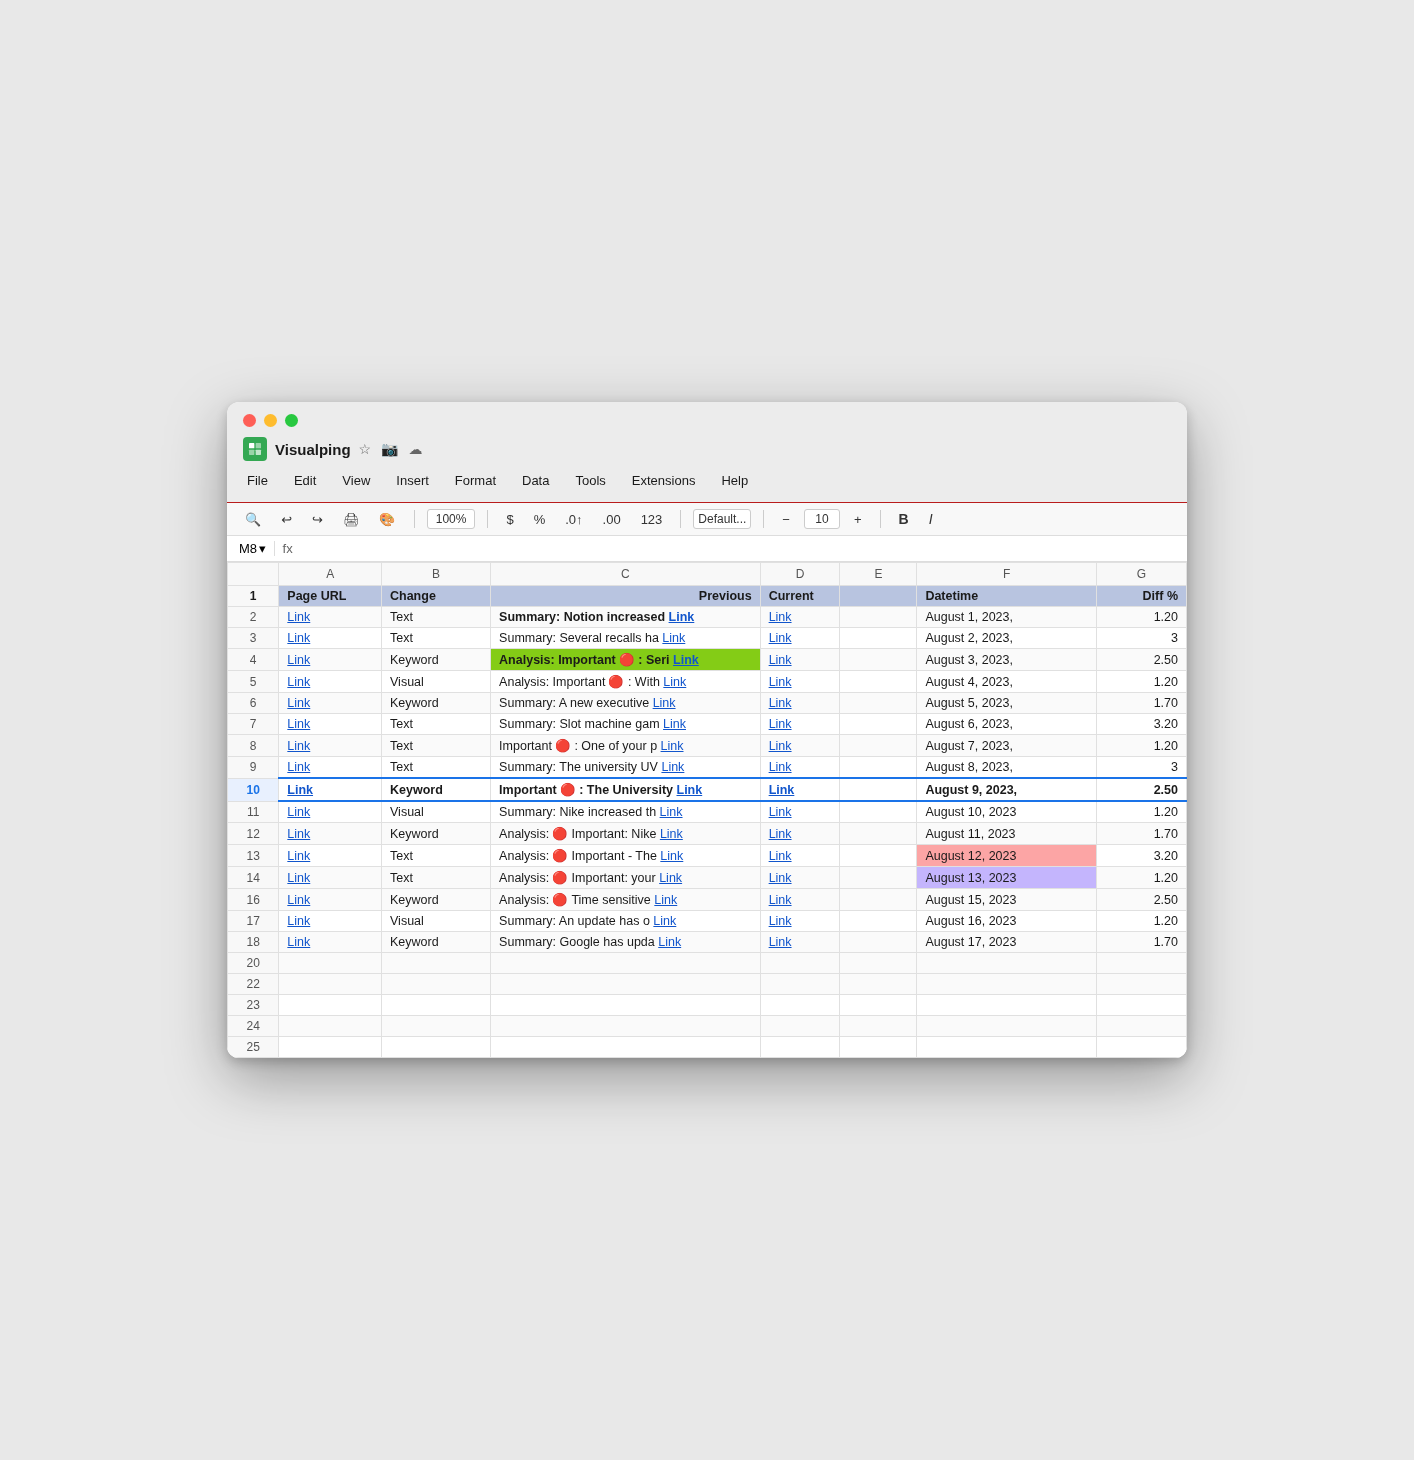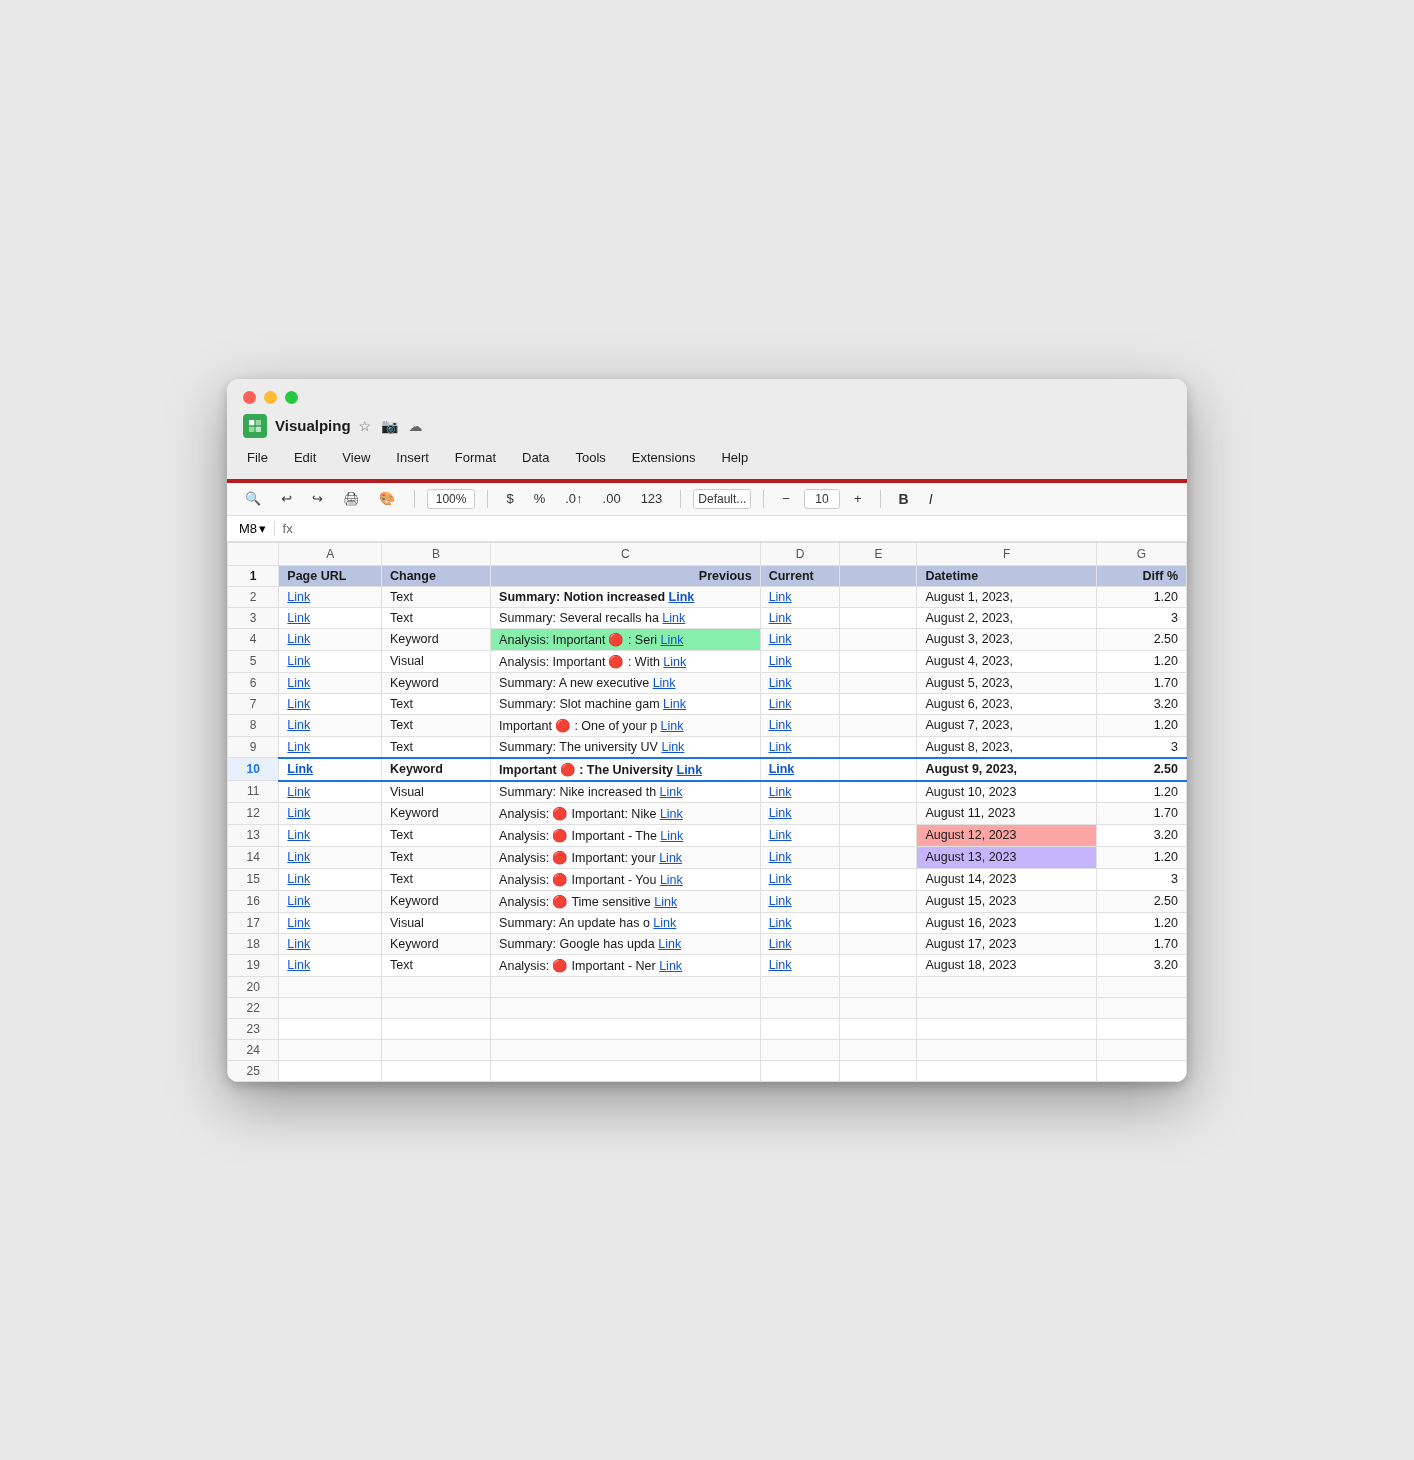--- a/index.html
+++ b/index.html
@@ -14,21 +14,21 @@
     .window {
       width: 960px;
       background: #f5f5f5;
       border-radius: 12px;
       box-shadow: 0 20px 60px rgba(0,0,0,0.35), 0 4px 12px rgba(0,0,0,0.2);
       overflow: hidden;
     }
     .title-bar {
       background: #ececec;
       padding: 12px 16px 8px;
-      border-bottom: 4px solid #b91c1c;
+      border-bottom: 1px solid #b91c1c;
     }
     .traffic-lights {
       display: flex;
       gap: 8px;
       margin-bottom: 10px;
     }
     .traffic-light {
       width: 13px;
       height: 13px;
       border-radius: 50%;
@@ -357,21 +357,21 @@
     <td class="col-e" style="background:white;font-weight:400"></td>
     <td class="col-f" style="background:white;font-weight:400">August 2, 2023,</td>
     <td class="col-g" style="background:white;font-weight:400;text-align:right">3</td>
   </tr>
           <tr>
     <td class="row-num" style="">4</td>
     <td class="col-a" style="background:#fafafa;font-weight:400">
       <a href="#" style="color:#1155cc;text-decoration:underline">Link</a>
     </td>
     <td class="col-b" style="background:#fafafa;font-weight:400">Keyword</td>
-    <td class="col-c" style="background:#86efac;font-weight:400;overflow:hidden;text-overflow:ellipsis;"><span>Analysis: Important 🔴 : Seri</span> <a href="#" style="color:#1155cc;text-decoration:underline">Link</a></td>
+    <td class="col-c" style="background:#84cc16;font-weight:700;overflow:hidden;text-overflow:ellipsis;"><span>Analysis: Important 🔴 : Seri</span> <a href="#" style="color:#1155cc;text-decoration:underline">Link</a></td>
     <td class="col-d" style="background:#fafafa;font-weight:400">
       <a href="#" style="color:#1155cc;text-decoration:underline">Link</a>
     </td>
     <td class="col-e" style="background:#fafafa;font-weight:400"></td>
     <td class="col-f" style="background:#fafafa;font-weight:400">August 3, 2023,</td>
     <td class="col-g" style="background:#fafafa;font-weight:400;text-align:right">2.50</td>
   </tr>
           <tr>
     <td class="row-num" style="">5</td>
     <td class="col-a" style="background:white;font-weight:400">
@@ -506,34 +506,20 @@
     <td class="col-b" style="background:#fafafa;font-weight:400">Text</td>
     <td class="col-c" style="background:#fafafa;font-weight:400;overflow:hidden;text-overflow:ellipsis;"><span>Analysis: 🔴 Important: your</span> <a href="#" style="color:#1155cc;text-decoration:underline">Link</a></td>
     <td class="col-d" style="background:#fafafa;font-weight:400">
       <a href="#" style="color:#1155cc;text-decoration:underline">Link</a>
     </td>
     <td class="col-e" style="background:#fafafa;font-weight:400"></td>
     <td class="col-f" style="background:#c4b5fd;font-weight:400">August 13, 2023</td>
     <td class="col-g" style="background:#fafafa;font-weight:400;text-align:right">1.20</td>
   </tr>
           <tr>
-    <td class="row-num" style="">15</td>
-    <td class="col-a" style="background:white;font-weight:400">
-      <a href="#" style="color:#1155cc;text-decoration:underline">Link</a>
-    </td>
-    <td class="col-b" style="background:white;font-weight:400">Text</td>
-    <td class="col-c" style="background:white;font-weight:400;overflow:hidden;text-overflow:ellipsis;"><span>Analysis: 🔴 Important - You</span> <a href="#" style="color:#1155cc;text-decoration:underline">Link</a></td>
-    <td class="col-d" style="background:white;font-weight:400">
-      <a href="#" style="color:#1155cc;text-decoration:underline">Link</a>
-    </td>
-    <td class="col-e" style="background:white;font-weight:400"></td>
-    <td class="col-f" style="background:white;font-weight:400">August 14, 2023</td>
-    <td class="col-g" style="background:white;font-weight:400;text-align:right">3</td>
-  </tr>
-          <tr>
     <td class="row-num" style="">16</td>
     <td class="col-a" style="background:#fafafa;font-weight:400">
       <a href="#" style="color:#1155cc;text-decoration:underline">Link</a>
     </td>
     <td class="col-b" style="background:#fafafa;font-weight:400">Keyword</td>
     <td class="col-c" style="background:#fafafa;font-weight:400;overflow:hidden;text-overflow:ellipsis;"><span>Analysis: 🔴 Time sensitive</span> <a href="#" style="color:#1155cc;text-decoration:underline">Link</a></td>
     <td class="col-d" style="background:#fafafa;font-weight:400">
       <a href="#" style="color:#1155cc;text-decoration:underline">Link</a>
     </td>
     <td class="col-e" style="background:#fafafa;font-weight:400"></td>
@@ -560,34 +546,20 @@
       <a href="#" style="color:#1155cc;text-decoration:underline">Link</a>
     </td>
     <td class="col-b" style="background:#fafafa;font-weight:400">Keyword</td>
     <td class="col-c" style="background:#fafafa;font-weight:400;overflow:hidden;text-overflow:ellipsis;"><span>Summary: Google has upda</span> <a href="#" style="color:#1155cc;text-decoration:underline">Link</a></td>
     <td class="col-d" style="background:#fafafa;font-weight:400">
       <a href="#" style="color:#1155cc;text-decoration:underline">Link</a>
     </td>
     <td class="col-e" style="background:#fafafa;font-weight:400"></td>
     <td class="col-f" style="background:#fafafa;font-weight:400">August 17, 2023</td>
     <td class="col-g" style="background:#fafafa;font-weight:400;text-align:right">1.70</td>
-  </tr>
-          <tr>
-    <td class="row-num" style="">19</td>
-    <td class="col-a" style="background:white;font-weight:400">
-      <a href="#" style="color:#1155cc;text-decoration:underline">Link</a>
-    </td>
-    <td class="col-b" style="background:white;font-weight:400">Text</td>
-    <td class="col-c" style="background:white;font-weight:400;overflow:hidden;text-overflow:ellipsis;"><span>Analysis: 🔴 Important - Ner</span> <a href="#" style="color:#1155cc;text-decoration:underline">Link</a></td>
-    <td class="col-d" style="background:white;font-weight:400">
-      <a href="#" style="color:#1155cc;text-decoration:underline">Link</a>
-    </td>
-    <td class="col-e" style="background:white;font-weight:400"></td>
-    <td class="col-f" style="background:white;font-weight:400">August 18, 2023</td>
-    <td class="col-g" style="background:white;font-weight:400;text-align:right">3.20</td>
   </tr>
           <tr>
     <td class="row-num" style="">20</td>
     <td class="col-a" style="background:#fafafa;font-weight:400">
       
     </td>
     <td class="col-b" style="background:#fafafa;font-weight:400"></td>
     <td class="col-c" style="background:#fafafa;font-weight:400;overflow:hidden;text-overflow:ellipsis;"></td>
     <td class="col-d" style="background:#fafafa;font-weight:400">
       

